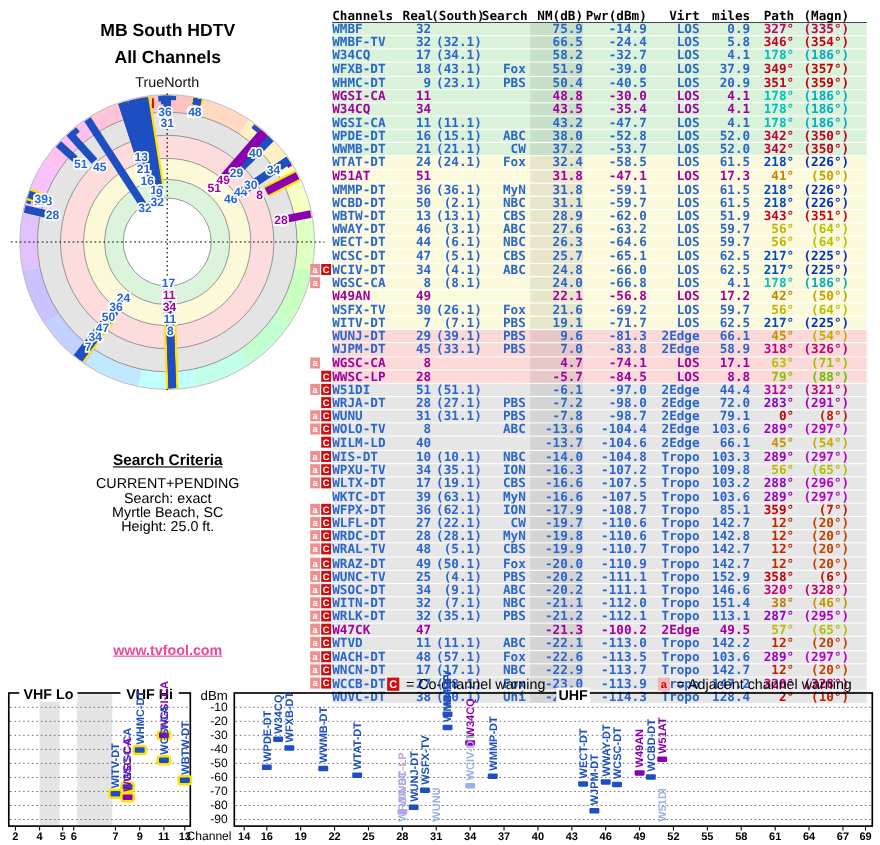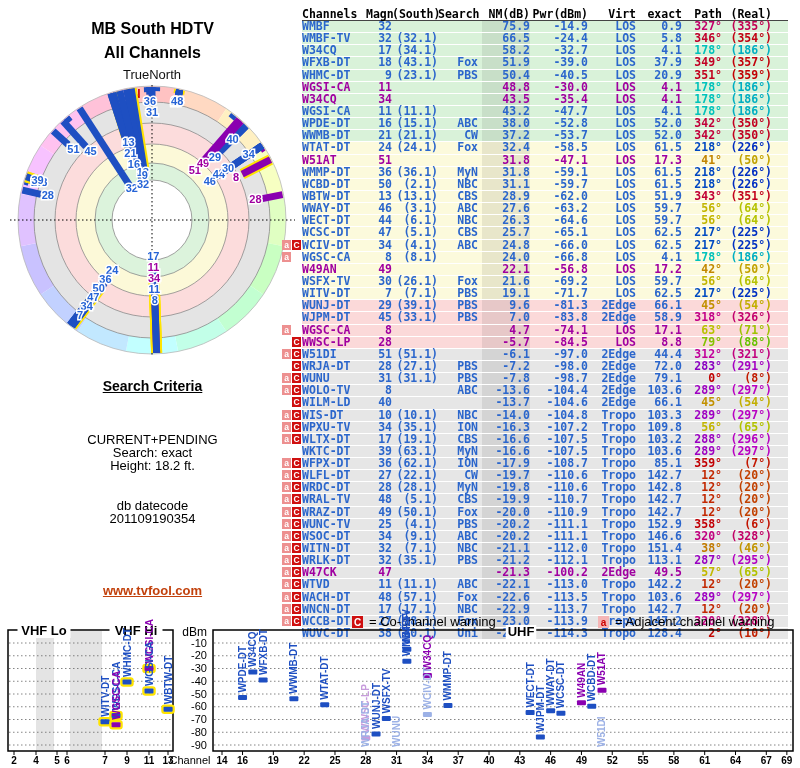--- a/index.html
+++ b/index.html
@@ -5,25 +5,25 @@
   html,body{margin:0;padding:0;background:#fff;}
   .page{position:relative;width:800px;height:768px;background:#fff;overflow:hidden;
         font-family:"Liberation Sans",sans-serif;}
   svg{position:absolute;left:0;}
   #radar-svg{top:0;}
   #bottom-svg{top:600px;}
   .rtitle{position:absolute;left:30px;width:245px;text-align:center;font-weight:bold;
           font-size:16px;color:#000;}
   #title1{top:20px;} #title2{top:44px;}
   .crit{position:absolute;left:25px;width:255px;text-align:center;color:#000;font-size:13px;}
-  #crit-head{top:378px;font-weight:bold;font-size:14px;text-decoration:underline;}
+  #crit-head{top:410px;font-weight:bold;font-size:14px;text-decoration:underline;}
   .crit-line{height:13px;line-height:13px;}
   #crit-lines{top:413px;margin-top:20px;} #crit-db{top:499px;}
   #tvfool-link{position:absolute;left:25px;top:583px;width:255px;text-align:center;
-      font-size:13px;font-weight:bold;color:#c2410c;text-decoration:underline;cursor:pointer;}
+      font-size:13px;font-weight:bold;color:#ec4899;text-decoration:underline;cursor:pointer;}
   
   #tablewrap{position:absolute;left:302px;top:8px;width:486px;
      font-family:"DejaVu Sans Mono","Liberation Mono",monospace;
      font-weight:bold;font-size:11.5px;color:#000;}
   .hr1,.hr2{white-space:nowrap;height:10px;line-height:10px;font-size:11.5px;}
   .hr2{height:12px;line-height:12px;border-bottom:1px solid #444;}
   .deco{color:#a0a0a0;}
   .tr{position:relative;height:11.15px;line-height:11px;white-space:nowrap;
       border-bottom:1px solid #fff;}
   .band-g{background:#d9f2d9;} .band-y{background:#fcfadc;}
@@ -190,31 +190,28 @@
       <text x="149.93358272060632" y="105.11503335039781" text-anchor="middle" font-size="11" font-weight="bold" fill="#2563d6" stroke="#fff" stroke-width="3" paint-order="stroke" font-family="Liberation Sans,sans-serif">36</text>
     </svg>
 
   <div class="rtitle" id="title1">MB South HDTV</div>
   <div class="rtitle" id="title2">All Channels</div>
 
   <div class="crit" id="crit-head">Search Criteria</div>
   <div class="crit" id="crit-lines">
       <div class="crit-line">CURRENT+PENDING</div>
       <div class="crit-line">Search: exact</div>
-      <div class="crit-line">Height: 18.2 ft.</div>
+      <div class="crit-line">Myrtle Beach, SC</div>
+      <div class="crit-line">Height: 25.0 ft.</div>
     </div>
-  <div class="crit" id="crit-db">
-      <div class="crit-line">db datecode</div>
-      <div class="crit-line">201109190354</div>
-    </div>
 
   <a id="tvfool-link">www.tvfool.com</a>
 
   <div id="tablewrap">
-      <div class="hr2"><span class="td c0">Channels</span><span class="td c1">Magn</span><span class="td c2">(South)</span><span class="td c3">Search</span><span class="td c4">NM(dB)</span><span class="td c5">Pwr(dBm)</span><span class="td c6">Virt</span><span class="td c7">exact</span><span class="td c8">Path</span><span class="td c9">(Real)</span></div>
+      <div class="hr2"><span class="td c0">Channels</span><span class="td c1">Real</span><span class="td c2">(South)</span><span class="td c3">Search</span><span class="td c4">NM(dB)</span><span class="td c5">Pwr(dBm)</span><span class="td c6">Virt</span><span class="td c7">miles</span><span class="td c8">Path</span><span class="td c9">(Magn)</span></div>
       <div class="tr band-g"><span class="td c0 blue">WMBF</span><span class="td c1 blue">32</span><span class="td c2 blue"></span><span class="td c3 blue"></span><span class="td c4 nmcol blue">75.9</span><span class="td c5 blue">-14.9</span><span class="td c6 blue">LOS</span><span class="td c7 blue">0.9</span><span class="td c8" style="color: rgb(194, 0, 107);">327°</span><span class="td c9" style="color: rgb(194, 0, 81);">(335°)</span></div>
       <div class="tr band-g"><span class="td c0 blue">WMBF-TV</span><span class="td c1 blue">32</span><span class="td c2 blue">(32.1)</span><span class="td c3 blue"></span><span class="td c4 nmcol blue">66.5</span><span class="td c5 blue">-24.4</span><span class="td c6 blue">LOS</span><span class="td c7 blue">5.8</span><span class="td c8" style="color: rgb(194, 0, 45);">346°</span><span class="td c9" style="color: rgb(194, 0, 19);">(354°)</span></div>
       <div class="tr band-g"><span class="td c0 blue">W34CQ</span><span class="td c1 blue">17</span><span class="td c2 blue">(34.1)</span><span class="td c3 blue"></span><span class="td c4 nmcol blue">58.2</span><span class="td c5 blue">-32.7</span><span class="td c6 blue">LOS</span><span class="td c7 blue">4.1</span><span class="td c8" style="color: rgb(0, 194, 187);">178°</span><span class="td c9" style="color: rgb(0, 174, 194);">(186°)</span></div>
       <div class="tr band-g"><span class="td c0 blue">WFXB-DT</span><span class="td c1 blue">18</span><span class="td c2 blue">(43.1)</span><span class="td c3 blue">Fox</span><span class="td c4 nmcol blue">51.9</span><span class="td c5 blue">-39.0</span><span class="td c6 blue">LOS</span><span class="td c7 blue">37.9</span><span class="td c8" style="color: rgb(194, 0, 36);">349°</span><span class="td c9" style="color: rgb(194, 0, 10);">(357°)</span></div>
       <div class="tr band-g"><span class="td c0 blue">WHMC-DT</span><span class="td c1 blue">9</span><span class="td c2 blue">(23.1)</span><span class="td c3 blue">PBS</span><span class="td c4 nmcol blue">50.4</span><span class="td c5 blue">-40.5</span><span class="td c6 blue">LOS</span><span class="td c7 blue">20.9</span><span class="td c8" style="color: rgb(194, 0, 29);">351°</span><span class="td c9" style="color: rgb(194, 0, 3);">(359°)</span></div>
       <div class="tr band-g"><span class="td c0 mag">WGSI-CA</span><span class="td c1 mag">11</span><span class="td c2 mag"></span><span class="td c3 mag"></span><span class="td c4 nmcol mag">48.8</span><span class="td c5 mag">-30.0</span><span class="td c6 mag">LOS</span><span class="td c7 mag">4.1</span><span class="td c8" style="color: rgb(0, 194, 187);">178°</span><span class="td c9" style="color: rgb(0, 174, 194);">(186°)</span></div>
       <div class="tr band-g"><span class="td c0 mag">W34CQ</span><span class="td c1 mag">34</span><span class="td c2 mag"></span><span class="td c3 mag"></span><span class="td c4 nmcol mag">43.5</span><span class="td c5 mag">-35.4</span><span class="td c6 mag">LOS</span><span class="td c7 mag">4.1</span><span class="td c8" style="color: rgb(0, 194, 187);">178°</span><span class="td c9" style="color: rgb(0, 174, 194);">(186°)</span></div>
       <div class="tr band-g"><span class="td c0 blue">WGSI-CA</span><span class="td c1 blue">11</span><span class="td c2 blue">(11.1)</span><span class="td c3 blue"></span><span class="td c4 nmcol blue">43.2</span><span class="td c5 blue">-47.7</span><span class="td c6 blue">LOS</span><span class="td c7 blue">4.1</span><span class="td c8" style="color: rgb(0, 194, 187);">178°</span><span class="td c9" style="color: rgb(0, 174, 194);">(186°)</span></div>
       <div class="tr band-g"><span class="td c0 blue">WPDE-DT</span><span class="td c1 blue">16</span><span class="td c2 blue">(15.1)</span><span class="td c3 blue">ABC</span><span class="td c4 nmcol blue">38.0</span><span class="td c5 blue">-52.8</span><span class="td c6 blue">LOS</span><span class="td c7 blue">52.0</span><span class="td c8" style="color: rgb(194, 0, 58);">342°</span><span class="td c9" style="color: rgb(194, 0, 32);">(350°)</span></div>
       <div class="tr band-g"><span class="td c0 blue">WWMB-DT</span><span class="td c1 blue">21</span><span class="td c2 blue">(21.1)</span><span class="td c3 blue">CW</span><span class="td c4 nmcol blue">37.2</span><span class="td c5 blue">-53.7</span><span class="td c6 blue">LOS</span><span class="td c7 blue">52.0</span><span class="td c8" style="color: rgb(194, 0, 58);">342°</span><span class="td c9" style="color: rgb(194, 0, 32);">(350°)</span></div>

